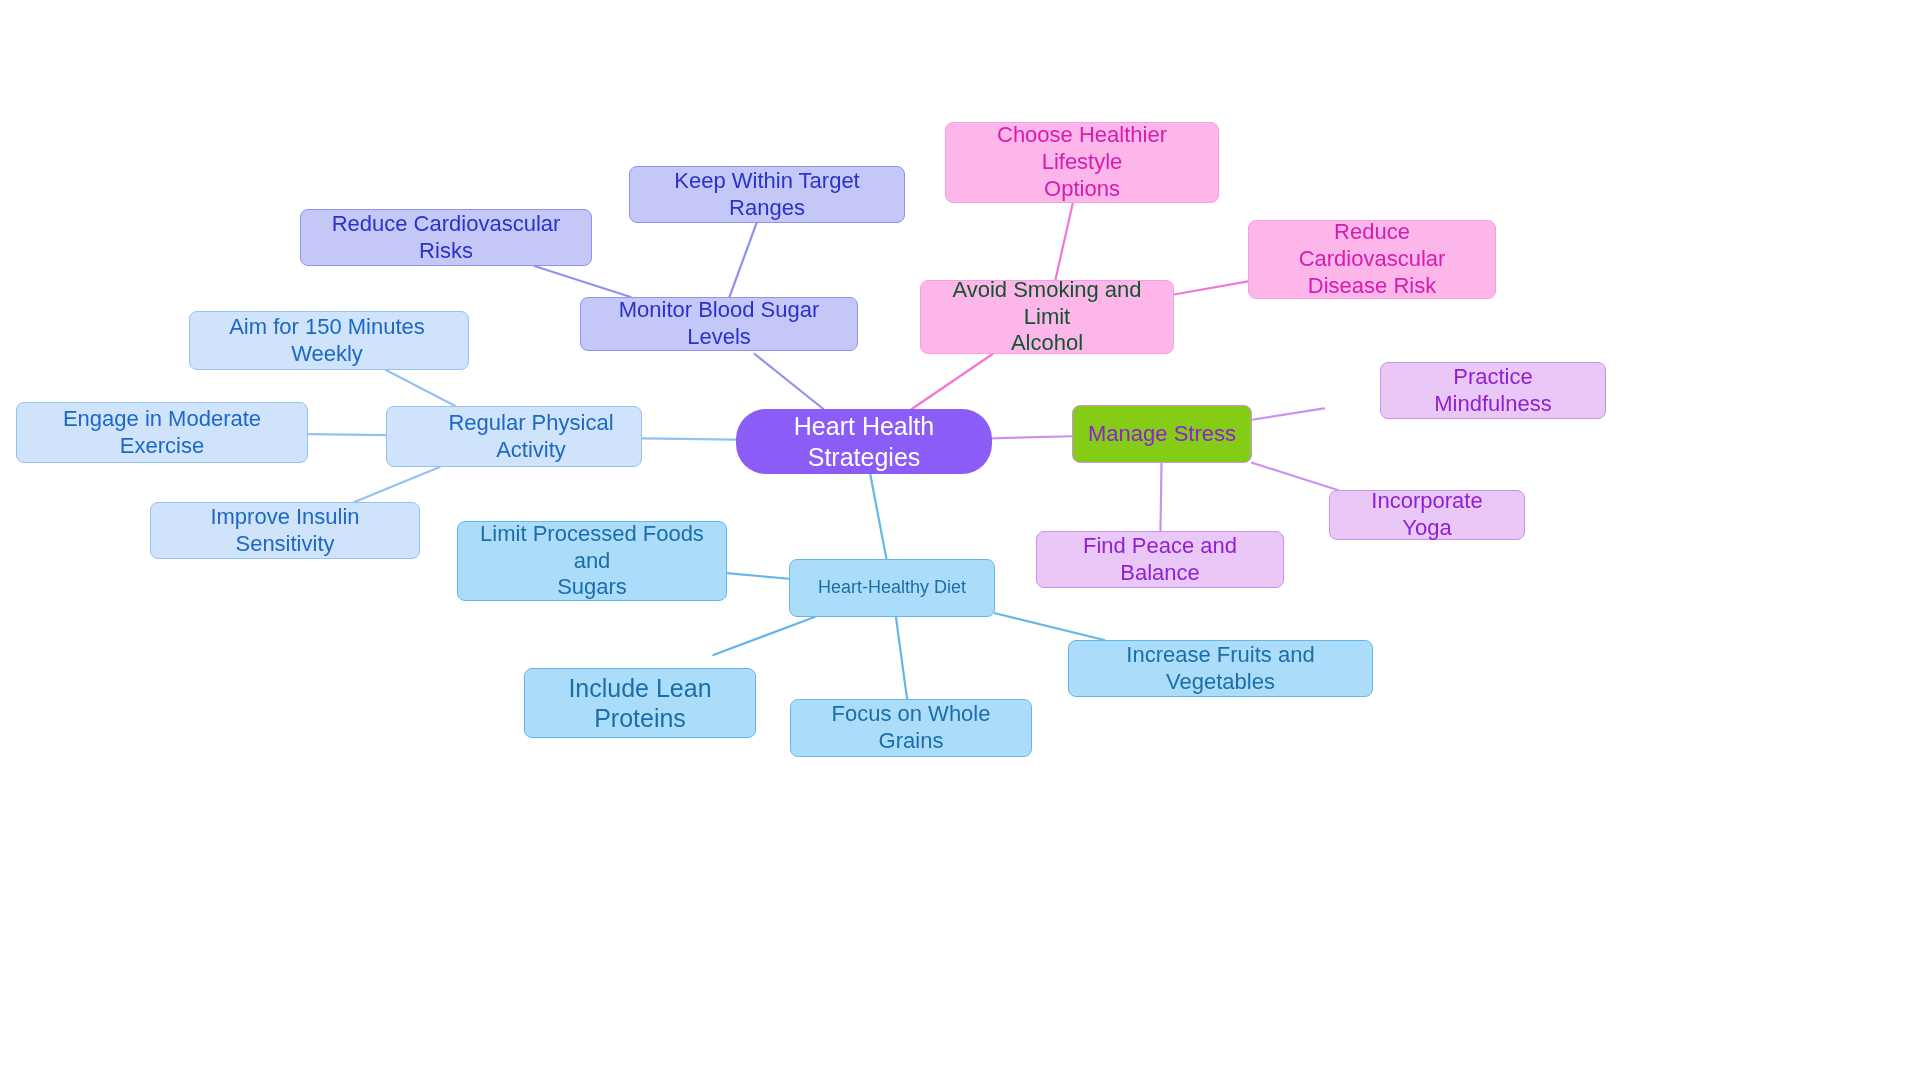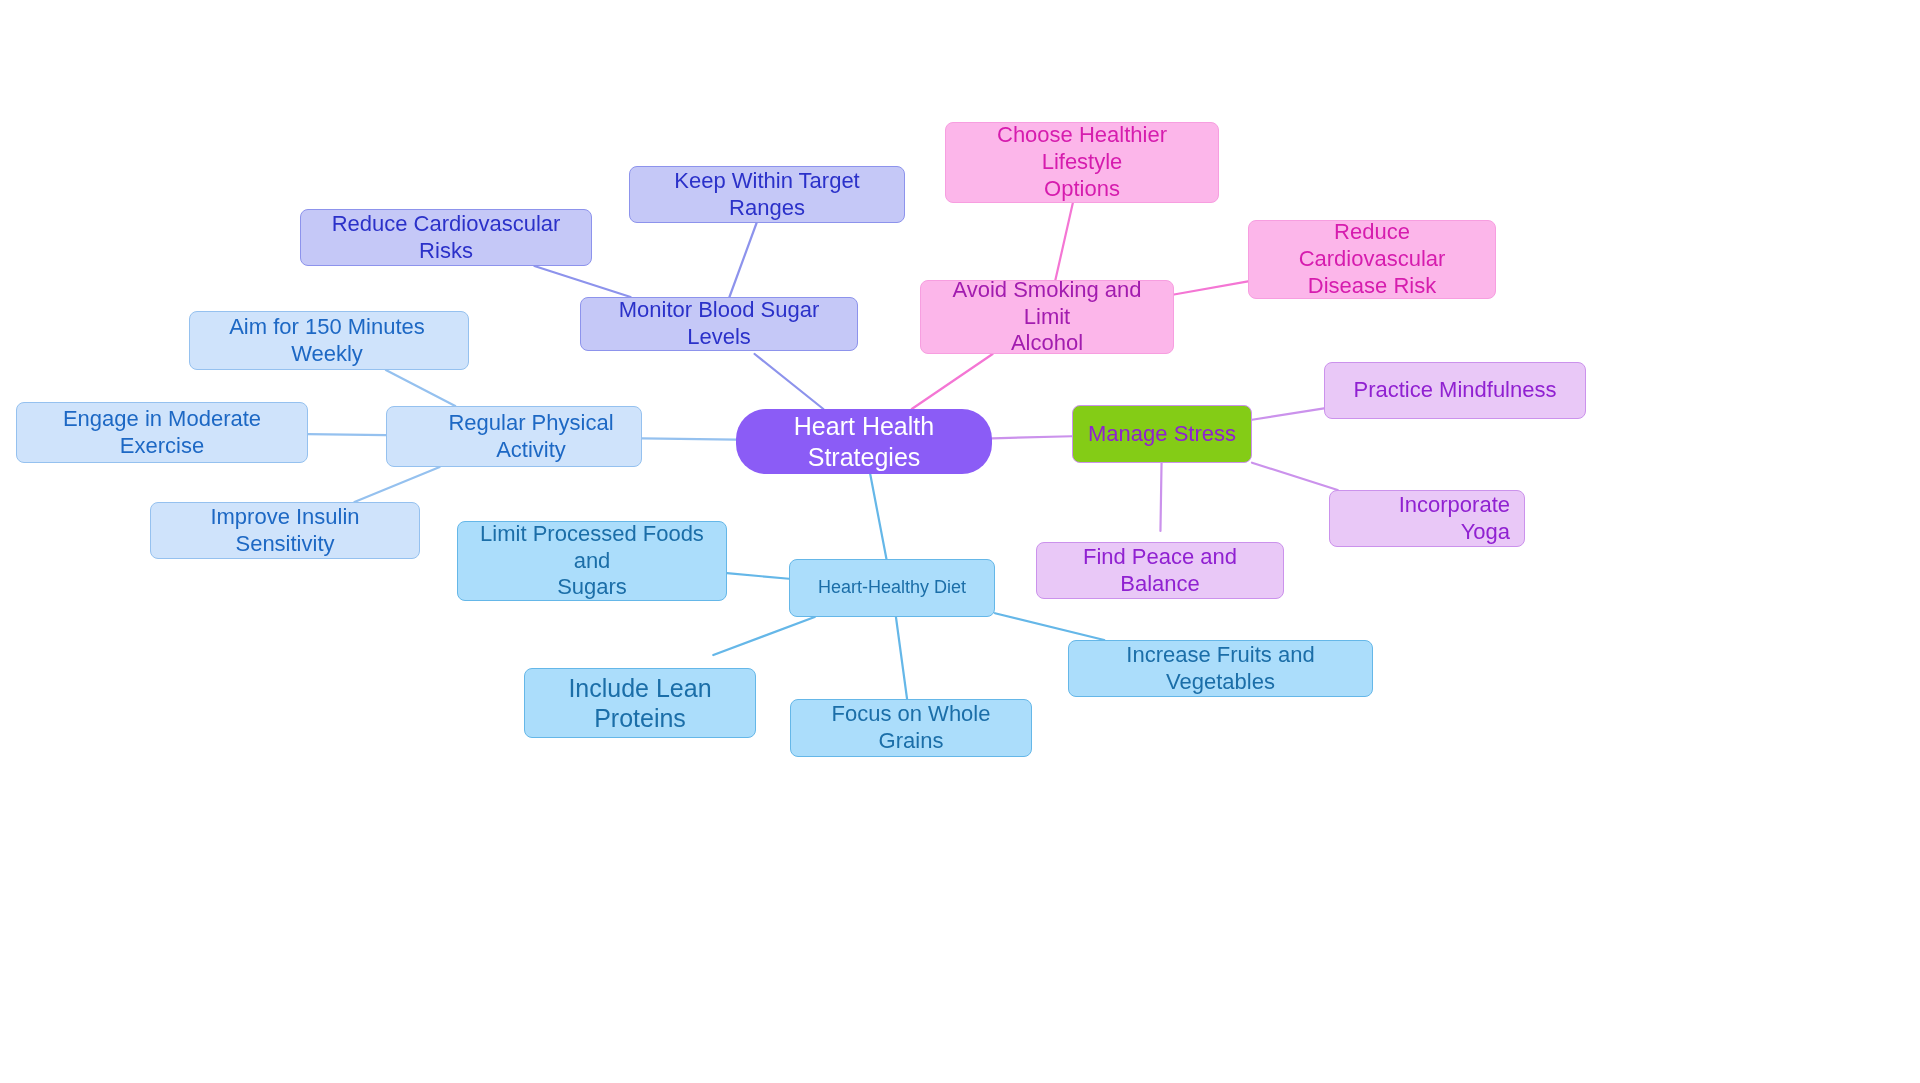--- a/index.html
+++ b/index.html
@@ -71,30 +71,30 @@
     </svg>
   <div id="nodes">
       <div class="node root" style="left: 736px; top: 409px; width: 256px; height: 65px; background: #8b5cf6; border-color: transparent; color: rgb(255, 255, 255); font-size: 25px;">Heart Health Strategies</div>
       <div class="node" style="left: 386px; top: 406px; width: 256px; height: 61px; background: rgb(207, 227, 251); border-color: rgb(149, 193, 239); color: rgb(29, 104, 196); font-size: 22px; padding-left: 48px;">Regular Physical Activity</div>
       <div class="node" style="left: 16px; top: 402px; width: 292px; height: 61px; background: rgb(207, 227, 251); border-color: rgb(149, 193, 239); color: rgb(29, 104, 196); font-size: 22px;">Engage in Moderate Exercise</div>
       <div class="node" style="left: 189px; top: 311px; width: 280px; height: 59px; background: rgb(207, 227, 251); border-color: rgb(149, 193, 239); color: rgb(29, 104, 196); font-size: 22px; padding-left: 10px;">Aim for 150 Minutes Weekly</div>
       <div class="node" style="left: 150px; top: 502px; width: 270px; height: 57px; background: rgb(207, 227, 251); border-color: rgb(149, 193, 239); color: rgb(29, 104, 196); font-size: 22px;">Improve Insulin Sensitivity</div>
       <div class="node" style="left: 580px; top: 297px; width: 278px; height: 54px; background: rgb(197, 200, 247); border-color: rgb(141, 147, 236); color: rgb(43, 49, 201); font-size: 22px;">Monitor Blood Sugar Levels</div>
       <div class="node" style="left: 629px; top: 166px; width: 276px; height: 57px; background: rgb(197, 200, 247); border-color: rgb(141, 147, 236); color: rgb(43, 49, 201); font-size: 22px;">Keep Within Target Ranges</div>
       <div class="node" style="left: 300px; top: 209px; width: 292px; height: 57px; background: rgb(197, 200, 247); border-color: rgb(141, 147, 236); color: rgb(43, 49, 201); font-size: 22px;">Reduce Cardiovascular Risks</div>
-      <div class="node" style="left: 920px; top: 280px; width: 254px; height: 74px; background: rgb(252, 182, 234); border-color: rgb(247, 158, 224); color: #a21caf; font-size: 22px;">Avoid Smoking and Limit
+      <div class="node" style="left: 920px; top: 280px; width: 254px; height: 74px; background: rgb(252, 182, 234); border-color: rgb(247, 158, 224); color: #14532d; font-size: 22px;">Avoid Smoking and Limit
 Alcohol</div>
       <div class="node" style="left: 945px; top: 122px; width: 274px; height: 81px; background: rgb(252, 182, 234); border-color: rgb(247, 158, 224); color: rgb(214, 28, 174); font-size: 22px;">Choose Healthier Lifestyle
 Options</div>
       <div class="node" style="left: 1248px; top: 220px; width: 248px; height: 79px; background: rgb(252, 182, 234); border-color: rgb(247, 158, 224); color: rgb(214, 28, 174); font-size: 22px;">Reduce Cardiovascular
 Disease Risk</div>
       <div class="node" style="left: 1072px; top: 405px; width: 180px; height: 58px; background: #84cc16; border-color: rgb(203, 146, 236); color: rgb(144, 33, 209); font-size: 22px;">Manage Stress</div>
-      <div class="node" style="left: 1324px; top: 362px; width: 262px; height: 57px; background: rgb(233, 200, 247); border-color: rgb(203, 146, 236); color: rgb(144, 33, 209); font-size: 22px;">Practice Mindfulness</div>
-      <div class="node" style="left: 1329px; top: 490px; width: 196px; height: 57px; background: rgb(233, 200, 247); border-color: rgb(203, 146, 236); color: rgb(144, 33, 209); font-size: 22px; text-align: right;">Incorporate Yoga</div>
-      <div class="node" style="left: 1036px; top: 531px; width: 248px; height: 57px; background: rgb(233, 200, 247); border-color: rgb(203, 146, 236); color: rgb(144, 33, 209); font-size: 22px; margin-top: 11px;">Find Peace and Balance</div>
+      <div class="node" style="left: 1380px; top: 362px; width: 226px; height: 57px; background: rgb(233, 200, 247); border-color: rgb(203, 146, 236); color: rgb(144, 33, 209); font-size: 22px;">Practice Mindfulness</div>
+      <div class="node" style="left: 1329px; top: 490px; width: 196px; height: 50px; background: rgb(233, 200, 247); border-color: rgb(203, 146, 236); color: rgb(144, 33, 209); font-size: 22px;">Incorporate Yoga</div>
+      <div class="node" style="left: 1036px; top: 531px; width: 248px; height: 57px; background: rgb(233, 200, 247); border-color: rgb(203, 146, 236); color: rgb(144, 33, 209); font-size: 22px;">Find Peace and Balance</div>
       <div class="node" style="left: 789px; top: 559px; width: 206px; height: 58px; background: rgb(171, 221, 251); border-color: rgb(101, 183, 232); color: rgb(27, 110, 168); font-size: 18px;">Heart-Healthy Diet</div>
       <div class="node" style="left: 457px; top: 521px; width: 270px; height: 80px; background: rgb(171, 221, 251); border-color: rgb(101, 183, 232); color: rgb(27, 110, 168); font-size: 22px;">Limit Processed Foods and
 Sugars</div>
       <div class="node" style="left: 524px; top: 668px; width: 232px; height: 70px; background: rgb(171, 221, 251); border-color: rgb(101, 183, 232); color: rgb(27, 110, 168); font-size: 25px;">Include Lean Proteins</div>
       <div class="node" style="left: 790px; top: 699px; width: 242px; height: 58px; background: rgb(171, 221, 251); border-color: rgb(101, 183, 232); color: rgb(27, 110, 168); font-size: 22px;">Focus on Whole Grains</div>
       <div class="node" style="left: 1068px; top: 640px; width: 305px; height: 57px; background: rgb(171, 221, 251); border-color: rgb(101, 183, 232); color: rgb(27, 110, 168); font-size: 22px;">Increase Fruits and Vegetables</div>
     </div>
 </div>
 
 </body></html>

